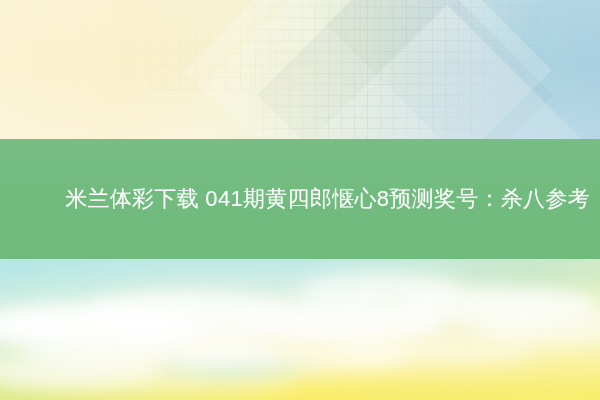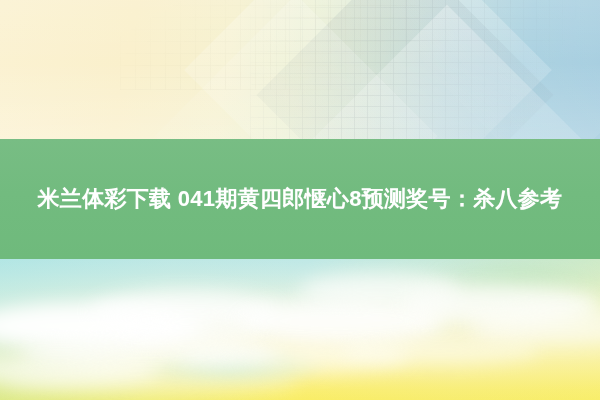--- a/index.html
+++ b/index.html
@@ -117,26 +117,26 @@
     height: 120px;
     background: linear-gradient(180deg, #78bd84 0%, #72bb7f 45%, #6fba7c 100%);
     display: flex;
     align-items: center;
     justify-content: center;
     box-sizing: border-box;
     padding: 0 10px;
   }
   .title-text {
     width: 100%;
-    text-align: center;
+    text-align: right;
     color: #ffffff;
     font-size: 22px;
     line-height: 36px;
     letter-spacing: 0.3px;
-    font-weight: 700;
+    font-weight: 400;
     word-break: break-word;
     text-shadow: 0 0 1px rgba(255,255,255,0.25);
   }
 
   
   .sky-band {
     position: absolute;
     left: 0;
     top: 259px;
     width: 600px;

